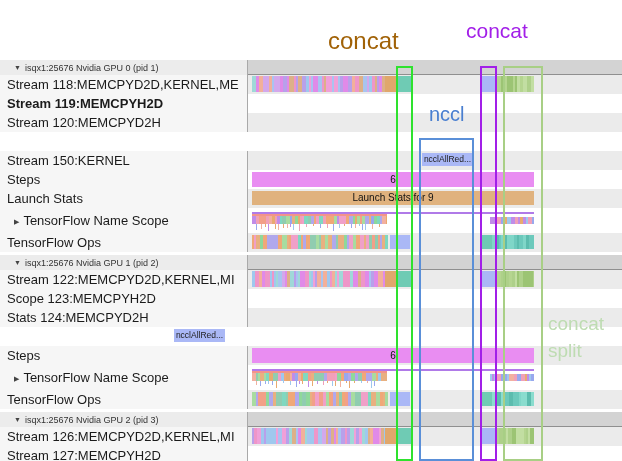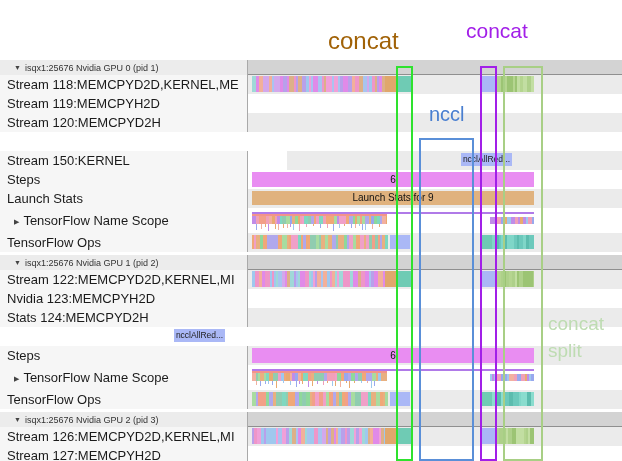--- a/index.html
+++ b/index.html
@@ -101,36 +101,36 @@
             <i style="width: 2px; background: rgb(181, 213, 144);"></i>
             <i style="width: 2px; background: rgb(156, 196, 116);"></i>
             <i style="width: 3px; background: rgb(194, 222, 162);"></i>
             <i style="width: 3px; background: rgb(181, 213, 144);"></i>
             <i style="width: 4px; background: rgb(194, 222, 162);"></i>
             <i style="width: 4px; background: rgb(174, 208, 138);"></i>
             <i style="width: 4px; background: rgb(194, 222, 162);"></i>
           </div>
         </div>
       </div>
+      <div class="row bgw" style="height: 19px; font-weight: bold;">
+        <div class="side">
+          <div class="lbl" style="line-height: 19px;">Stream 119:MEMCPYH2D</div>
+        </div>
+        <div class="tl"></div>
+      </div>
+      <div class="row bgg" style="height: 19px;">
+        <div class="side">
+          <div class="lbl" style="line-height: 19px;">Stream 120:MEMCPYD2H</div>
+        </div>
+        <div class="tl"></div>
+      </div>
       <div class="row bgw" style="height: 19px;">
-        <div class="side">
-          <div class="lbl" style="line-height: 19px;">Stream 119:MEMCPYH2D</div>
-        </div>
-        <div class="tl"></div>
-      </div>
-      <div class="row bgg" style="height: 19px;">
-        <div class="side">
-          <div class="lbl" style="line-height: 19px;">Stream 120:MEMCPYD2H</div>
-        </div>
-        <div class="tl"></div>
-      </div>
-      <div class="row bgw" style="height: 19px;">
-        <div class="tl"></div>
-      </div>
-      <div class="row bgg" style="height: 19px; gap: 39px;">
+        <div class="tl"></div>
+      </div>
+      <div class="row bgg" style="height: 19px;">
         <div class="side">
           <div class="lbl" style="line-height: 19px;">Stream 150:KERNEL</div>
         </div>
         <div class="tl">
           <div class="blk" style="left: 174px; top: 2px; width: 51px; height: 13px; background: rgb(170, 184, 246); font-size: 8.5px; color: rgb(34, 34, 34); line-height: 13px; text-align: center; overflow: hidden;">ncclAllRed...</div>
         </div>
       </div>
       <div class="row bgw" style="height: 19px;">
         <div class="side">
           <div class="lbl" style="line-height: 19px;">Steps</div>
@@ -395,21 +395,21 @@
             <i style="width: 4px; background: rgb(174, 208, 138);"></i>
             <i style="width: 2px; background: rgb(156, 196, 116);"></i>
             <i style="width: 4px; background: rgb(156, 196, 116);"></i>
             <i style="width: 4px; background: rgb(156, 196, 116);"></i>
             <i style="width: 3px; background: rgb(174, 208, 138);"></i>
           </div>
         </div>
       </div>
       <div class="row bgw" style="height: 19px;">
         <div class="side">
-          <div class="lbl" style="line-height: 19px;">Nvidia 123:MEMCPYH2D</div>
+          <div class="lbl" style="line-height: 19px;">Scope 123:MEMCPYH2D</div>
         </div>
         <div class="tl"></div>
       </div>
       <div class="row bgg" style="height: 19px;">
         <div class="side">
           <div class="lbl" style="line-height: 19px;">Stats 124:MEMCPYD2H</div>
         </div>
         <div class="tl"></div>
       </div>
       <div class="row bgw" style="height: 19px;">

